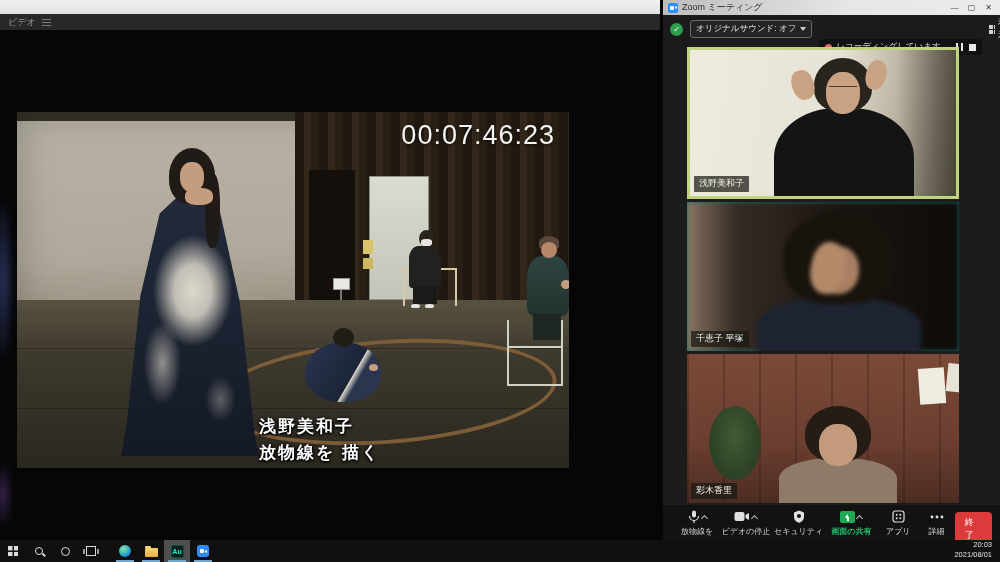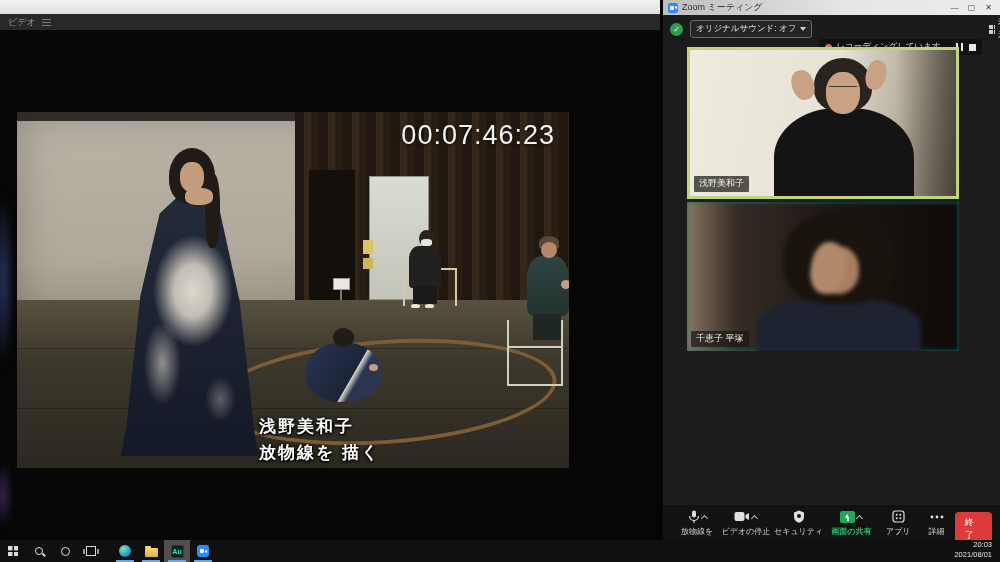--- a/index.html
+++ b/index.html
@@ -324,20 +324,31 @@
       </div>
       <div class="tile t2">
         <div class="ph-layer">
           <div class="t2g-torso"></div>
           <div class="t2g-hair"></div>
           <div class="t2g-face"></div>
           <div class="t2g-hand"></div>
         </div>
         <span class="name-tag">千恵子 平塚</span>
       </div>
+      <div class="tile t3">
+        <div class="ph-layer">
+          <div class="t3g-paper1"></div>
+          <div class="t3g-paper2"></div>
+          <div class="t3g-plant"></div>
+          <div class="t3g-torso"></div>
+          <div class="t3g-hair"></div>
+          <div class="t3g-face"></div>
+        </div>
+        <span class="name-tag">彩木香里</span>
+      </div>
     </div>
 
     <div class="zw-controlbar">
       <div class="ctrl ctrl-mute">
         <div class="ctrl-icon-row">
           <svg class="ci" width="12" height="14" viewBox="0 0 12 14">
             <rect x="4" y="0.5" width="4" height="7" rx="2" fill="#e0e0e0"></rect>
             <path d="M1.5 6 a4.5 4.5 0 0 0 9 0" fill="none" stroke="#e0e0e0" stroke-width="1.2"></path>
             <line x1="6" y1="10.5" x2="6" y2="13" stroke="#e0e0e0" stroke-width="1.2"></line>
           </svg>

